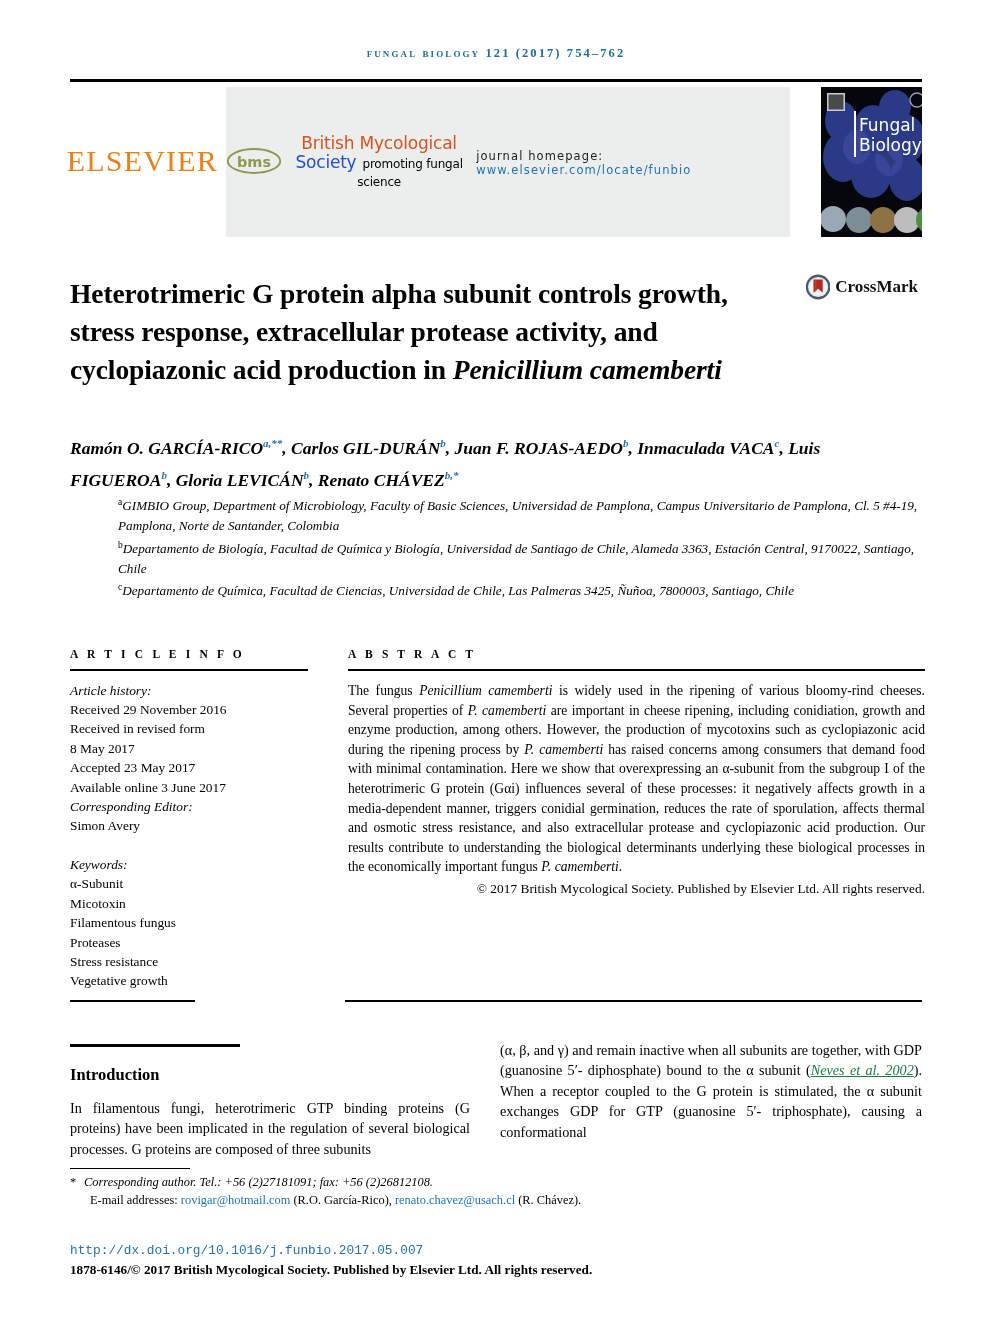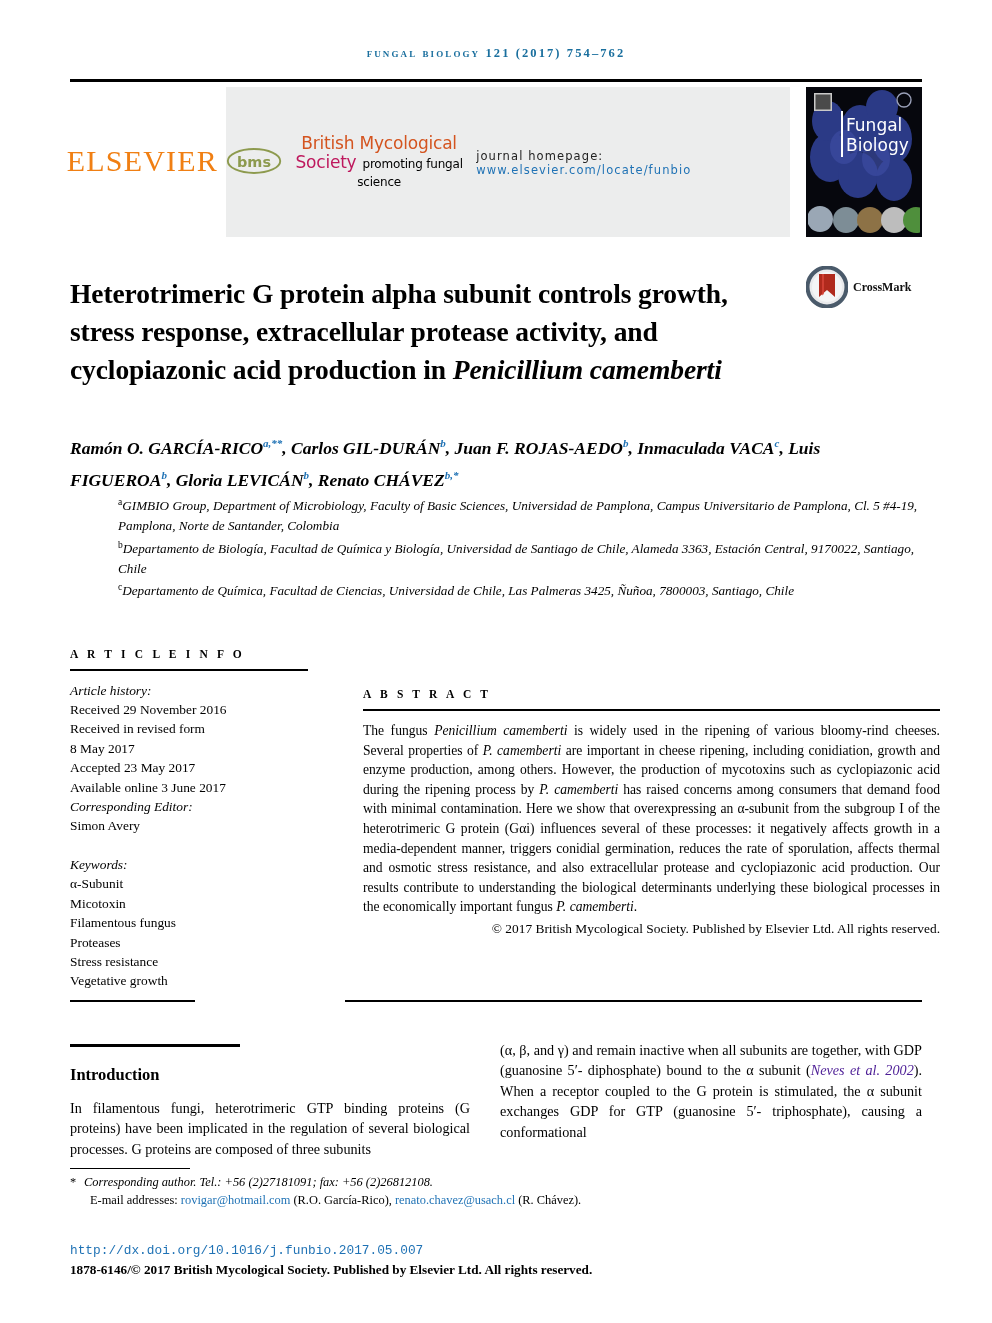--- a/index.html
+++ b/index.html
@@ -104,21 +104,21 @@
   }
   .bms-line1 {
     font-family: "DejaVu Sans", sans-serif;
     font-size: 17px;
     color: #d4541f;
     letter-spacing: -0.2px;
   }
   .bms-line2 {
     font-family: "DejaVu Sans", sans-serif;
     font-size: 17px;
-    color: #be185d;
+    color: #1d4ed8;
     letter-spacing: -0.2px;
   }
   .bms-tag {
     font-family: "DejaVu Sans", sans-serif;
     font-size: 12px;
     color: #000000;
     letter-spacing: -0.2px;
   }
   .homepage {
     margin-top: 2px;
@@ -128,25 +128,24 @@
     color: #222;
   }
   .homepage .url {
     color: #1f72b5;
   }
 
   .cover-thumb {
     position: absolute;
     right: 0;
     top: 0;
-    width: 116px;
+    width: 101px;
     height: 150px;
     background: #06070d;
     overflow: hidden;
-    text-align: center;
   }
 
   
   .title {
     position: absolute;
     left: 70px;
     top: 257px;
     width: 690px;
     font-family: "Liberation Serif", serif;
     font-weight: bold;
@@ -161,21 +160,21 @@
     left: 806px;
     top: 264px;
     width: 112px;
     height: 46px;
     display: flex;
     align-items: center;
   }
   .crossmark-text {
     font-family: "Liberation Serif", serif;
     font-weight: bold;
-    font-size: 12px;
+    font-size: 17px;
     margin-left: 5px;
     color: #111;
   }
 
   
   .authors {
     position: absolute;
     left: 70px;
     top: 430px;
     width: 850px;
@@ -203,24 +202,23 @@
 
   
   .info-col {
     position: absolute;
     left: 70px;
     top: 648px;
     width: 238px;
   }
   .abs-col {
     position: absolute;
-    left: 363px;
+    left: 348px;
     top: 648px;
     width: 577px;
-    margin-top: 40px;
   }
   .sec-label {
     font-family: "Liberation Serif", serif;
     font-size: 11.5px;
     font-weight: bold;
     letter-spacing: 3.2px;
     margin-bottom: 9px;
   }
   .rule-thin {
     height: 1.6px;
@@ -310,21 +308,21 @@
   .body-text {
     font-family: "Liberation Serif", serif;
     font-size: 14.2px;
     line-height: 20.4px;
     text-align: justify;
   }
   .body-text a, .link {
     color: #1f72b5;
     text-decoration: none;
   }
-  .link-it { color: #4c1d95; font-style: italic; }
+  .link-it { color: #15803d; font-style: italic; text-decoration: underline; }
 
   
   .fn-rule {
     position: absolute;
     left: 70px;
     top: 1168px;
     width: 120px;
     height: 1.4px;
     background: #000;
   }

